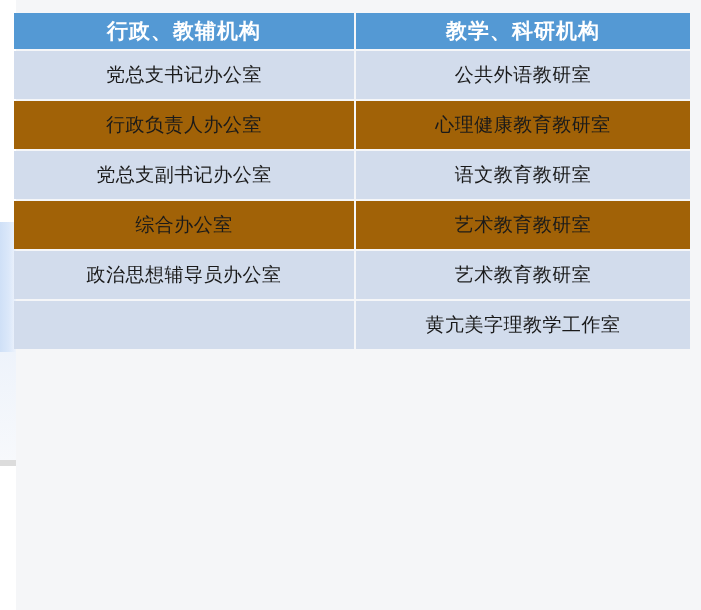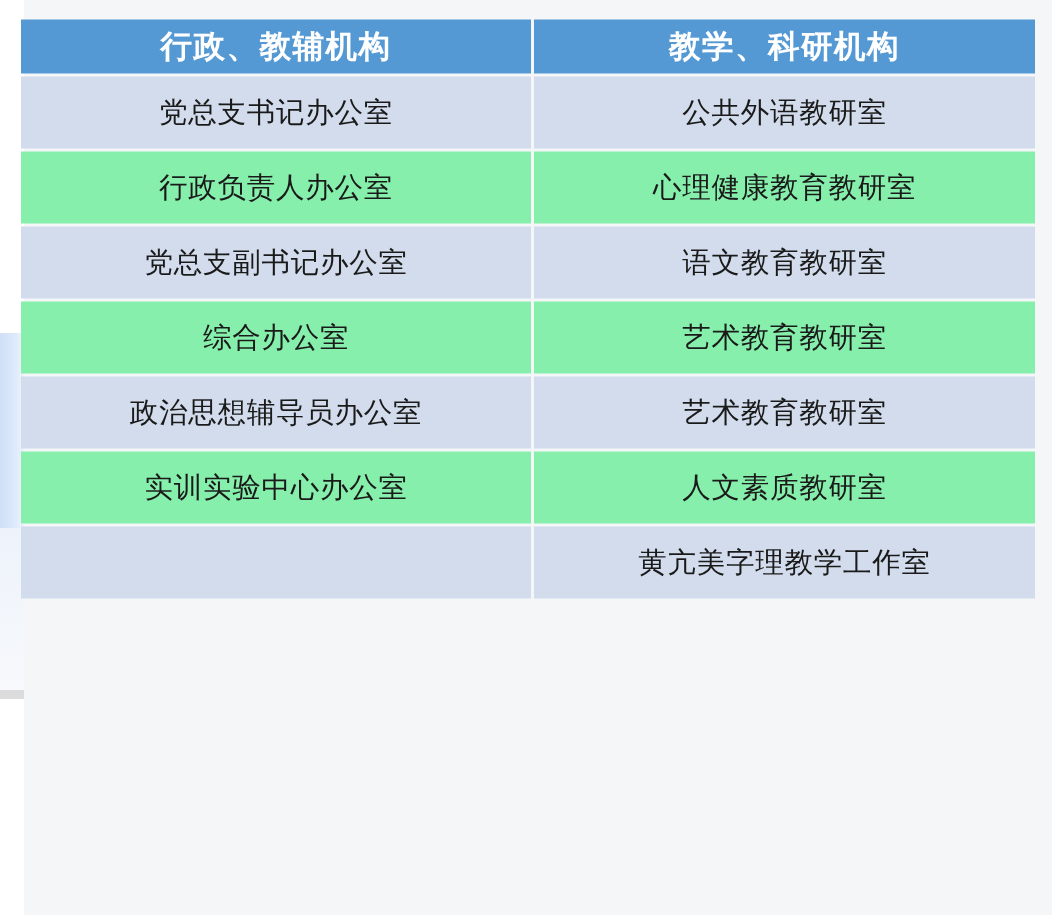--- a/index.html
+++ b/index.html
@@ -90,21 +90,21 @@
     text-align: center;
     vertical-align: middle;
     font-size: 19px;
     color: #1a1a1a;
     padding: 0;
     border: 0;
     letter-spacing: 0.5px;
   }
 
   tbody tr.row-dark td { background: #d2dcec; margin-left: 24px; }
-  tbody tr.row-light td { background: #86efac; }
+  tbody tr.row-light td { background: #a16207; }
 
   td.empty-cell { color: transparent; }
 </style>
 </head>
 <body>
 
 <div id="page-bg-left-strip"></div>
 <div id="page-bg-accent"></div>
 <div id="page-bg-fade"></div>
 <div id="page-bg-shadow"></div>
@@ -135,23 +135,19 @@
           <td>语文教育教研室</td>
         </tr>
         <tr class="row-light">
           <td>综合办公室</td>
           <td>艺术教育教研室</td>
         </tr>
         <tr class="row-dark">
           <td>政治思想辅导员办公室</td>
           <td>艺术教育教研室</td>
         </tr>
-        <tr class="row-light">
-          <td>实训实验中心办公室</td>
-          <td>人文素质教研室</td>
-        </tr>
         <tr class="row-dark">
           <td class="empty-cell"></td>
           <td>黄亢美字理教学工作室</td>
         </tr>
       </tbody>
   </table>
 </div>
 
 </body></html>

